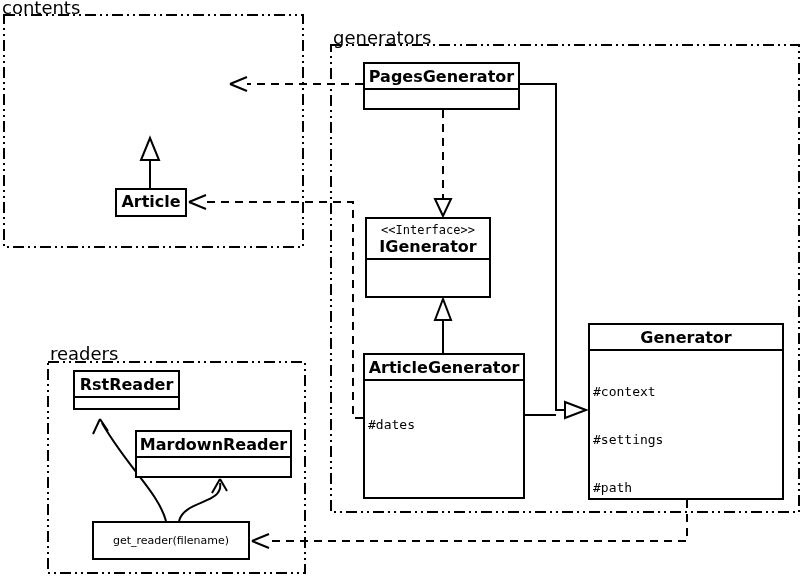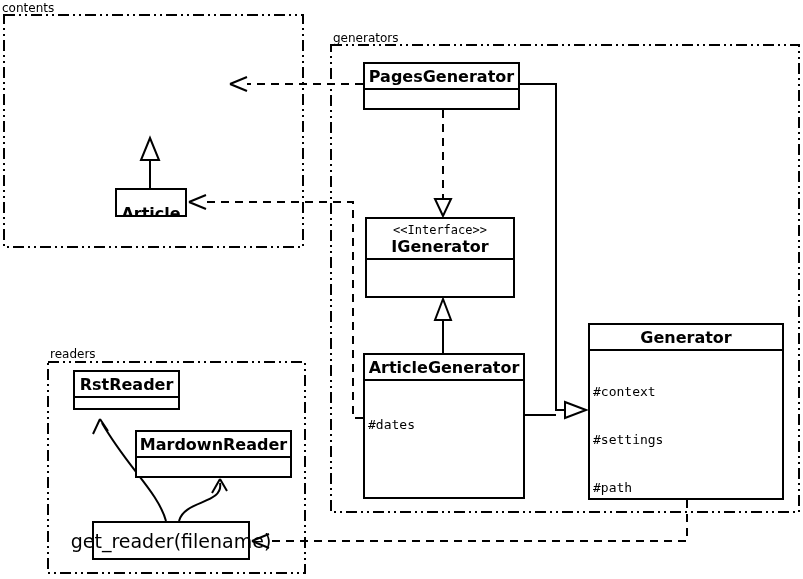--- a/index.html
+++ b/index.html
@@ -2,21 +2,21 @@
 <html><head>
 <meta charset="utf-8">
 <style>
   html,body{margin:0;padding:0;background:#fff;}
   .canvas{
     position:relative;width:803px;height:579px;background:#fff;
     font-family:"DejaVu Sans",sans-serif;color:#000;overflow:hidden;
   }
   svg.edges{position:absolute;left:0;top:0;width:803px;height:579px;}
   .pkg-label{
-    position:absolute;font-size:12px;line-height:16px;color:#000;
+    position:absolute;font-size:18px;line-height:16px;color:#000;
     font-family:"DejaVu Sans",sans-serif;white-space:nowrap;
   }
   .box{
     position:absolute;background:#fff;border:2px solid #000;
     box-sizing:border-box;overflow:hidden;
   }
   .box .title{
     font-family:"DejaVu Sans",sans-serif;font-weight:bold;font-size:16px;
     line-height:19px;text-align:center;padding:3px 2px 2px 2px;white-space:nowrap;
   }
@@ -26,21 +26,21 @@
   }
   .box .name-only{padding-top:2px;}
   .box .comp{
     border-top:2px solid #000;font-family:"DejaVu Sans Mono",monospace;
     font-size:13px;line-height:17px;padding:1px 3px;white-space:pre;
   }
   .box.tight .comp{line-height:16px;}
   .plainbox{
     position:absolute;background:#fff;border:2px solid #000;box-sizing:border-box;
     display:flex;align-items:center;justify-content:center;
-    font-family:"DejaVu Sans",sans-serif;font-size:19px;white-space:nowrap;
+    font-family:"DejaVu Sans",sans-serif;font-size:11px;white-space:nowrap;
   }
 </style>
 </head>
 <body>
 
 <div class="canvas">
 
   <svg class="edges" viewBox="0 0 803 579" fill="none" stroke="#000" stroke-width="2">
 
     <g>
@@ -99,31 +99,31 @@
       <path d="M220,479 L212,493 M220,479 L227,491"></path>
     </g>
   </svg>
 
   <div class="pkg-label" style="left:2px;top:0px">contents</div>
   <div class="pkg-label" style="left:333px;top:30px">generators</div>
   <div class="pkg-label" style="left:50px;top:346px">readers</div>
 
 
   <div class="box" style="left:115px;top:188px;width:72px;height:29px">
-    <div class="title" style="padding-top:14px">Article</div>
+    <div class="title" style="padding-top:2px">Article</div>
   </div>
 
   <div class="box" style="left:363px;top:62px;width:157px;height:48px">
     <div class="title">PagesGenerator</div>
     <div class="comp">
       
     </div>
   </div>
 
-  <div class="box" style="left:365px;top:217px;width:150px;height:81px">
+  <div class="box" style="left:365px;top:217px;width:126px;height:81px">
     <div class="stereotype">&lt;&lt;Interface&gt;&gt;</div>
     <div class="title name-only" style="padding-top:0">IGenerator</div>
     <div class="comp">
       <div>+generate_context()</div>
       
     </div>
   </div>
 
   <div class="box" style="left:363px;top:353px;width:162px;height:146px">
     <div class="title">ArticleGenerator</div>

